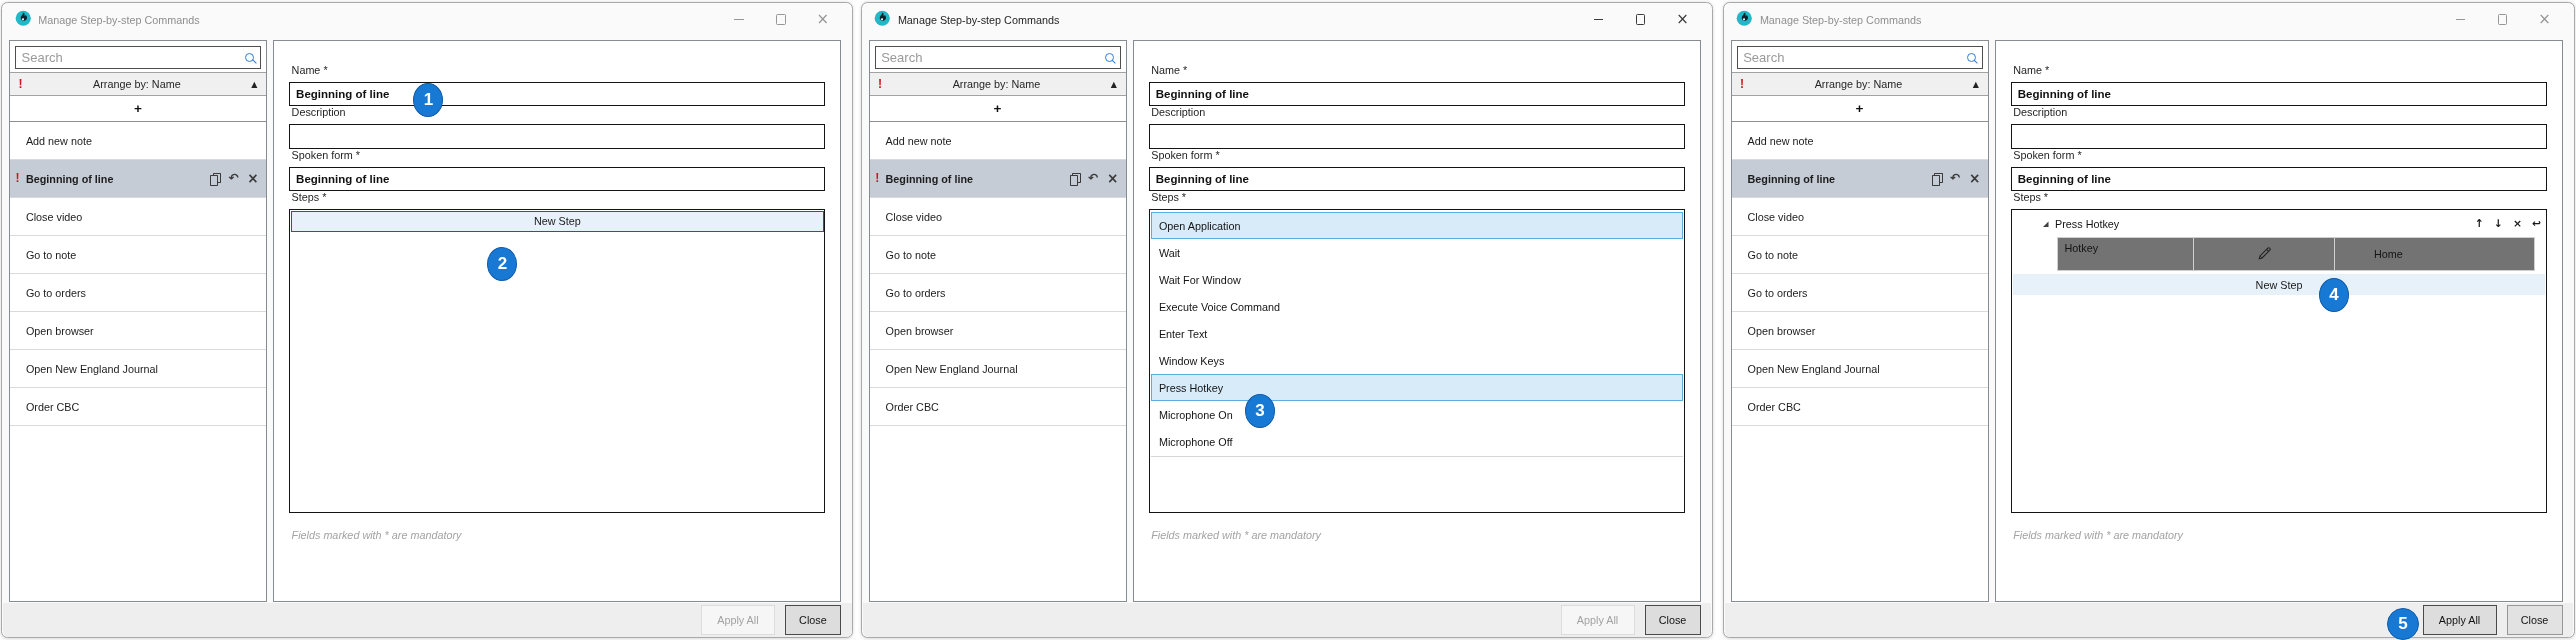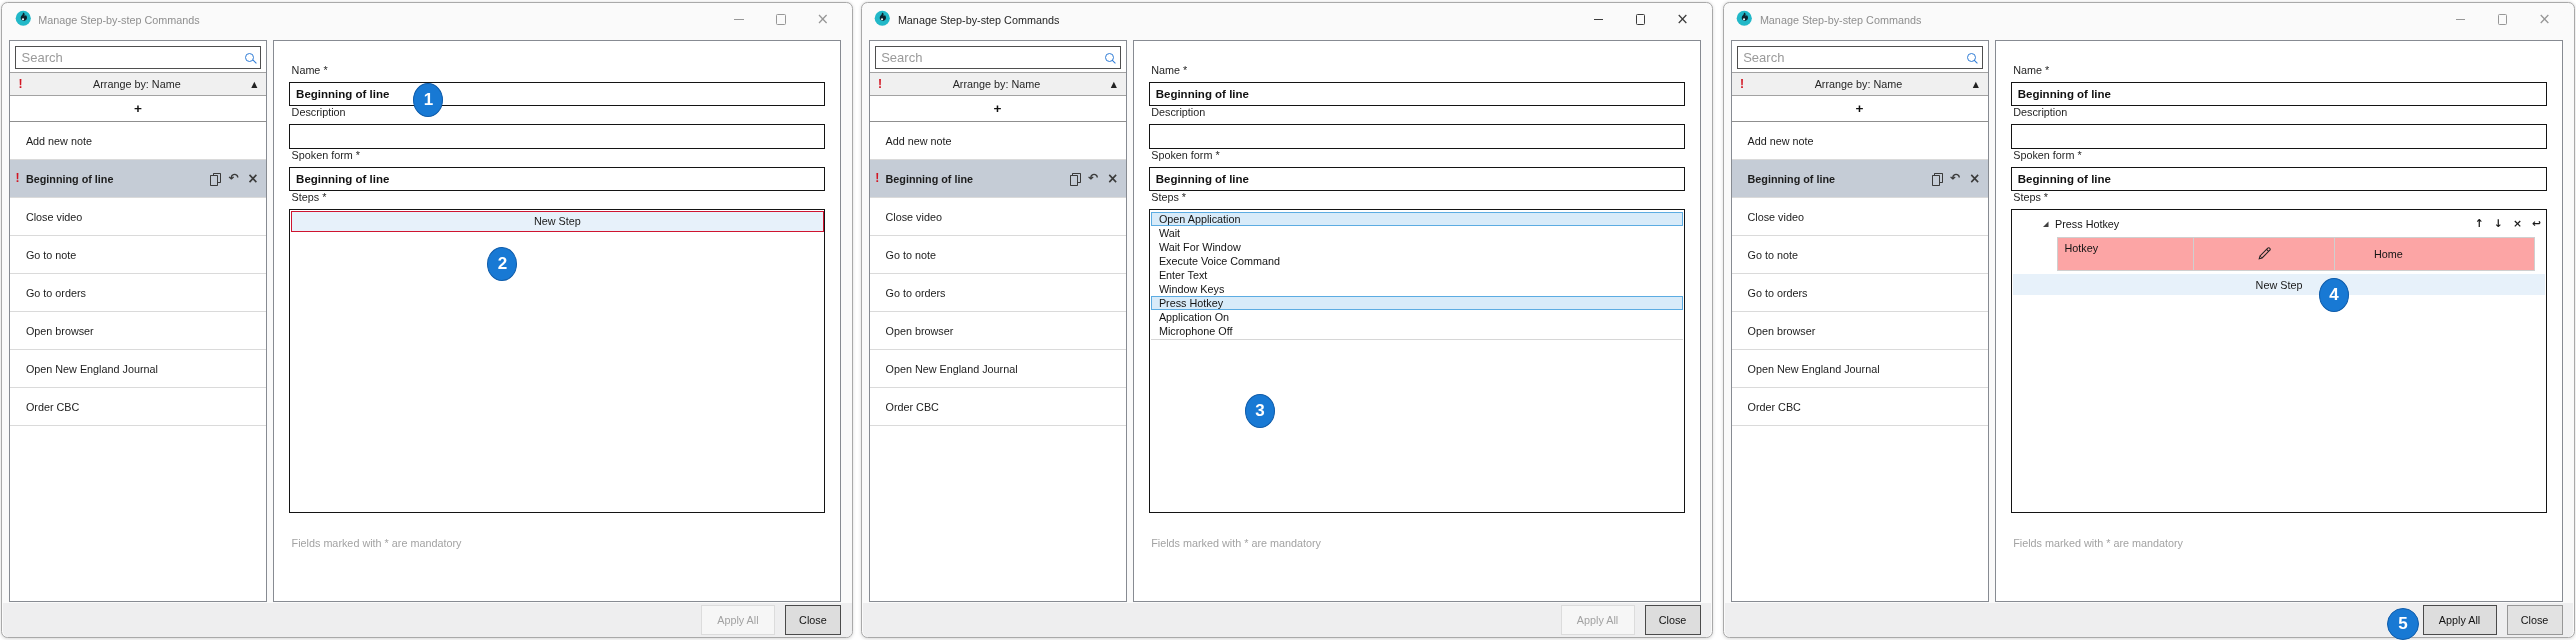--- a/index.html
+++ b/index.html
@@ -50,39 +50,39 @@
 
   
   .formp{position:absolute;left:271px;top:37px;width:568px;height:562px;background:#fff;
     border:0.7px solid #878b92;padding:23px 15px 0 15px}
   .flabel{display:block;font-size:10.8px;color:#1f1f1f;margin:0 0 4.3px 2.2px;height:13.6px}
   .flabel.mt{margin-top:0}
   .fld{display:block;width:100%;height:24.4px;border:1.1px solid #141414;padding:0 5.7px;
     font-family:inherit;font-size:11.5px;font-weight:bold;color:#111;background:#fff}
   .fld.plain{font-weight:normal}
   .stepsbox{height:304px;border:1.1px solid #141414;position:relative;background:#fff;margin-top:0}
-  .note{margin-top:24px;font-size:10.8px;color:#a3a3a3;padding-left:2.2px}
+  .note{margin-top:16px;font-size:10.8px;font-style:italic;color:#a3a3a3;padding-left:2.2px}
 
   
   .ns-err{position:absolute;left:0.7px;right:0.7px;top:0.7px;height:21px;background:#e7f1fa;
     border:1.1px solid #cf1430;display:flex;align-items:center;justify-content:center;font-size:10.8px;color:#1a1a1a}
 
   
   .tlist{position:absolute;left:1.4px;right:1.4px;top:2.2px}
-  .topt{height:14px;display:flex;align-items:center;padding-left:6.5px;font-size:10.8px;color:#141414;border:0.7px solid transparent}
+  .topt{height:27px;display:flex;align-items:center;padding-left:6.5px;font-size:10.8px;color:#141414;border:0.7px solid transparent}
   .topt.hl{background:#d8ebf9;border-color:#5cace2}
   .tsep{border-top:0.7px solid #d6d6d6;margin-top:0.7px}
 
   
   .ehdr{position:absolute;left:0;top:4.3px;right:5px;height:18.7px;display:flex;align-items:center;
     padding-left:31px;font-size:10.8px;color:#141414}
   .exp{font-family:"DejaVu Sans",sans-serif;font-size:7.2px;color:#404040;margin-right:6.5px}
   .hicons{margin-left:auto;display:flex;gap:10px;font-family:"DejaVu Sans",sans-serif;font-size:10.8px;
     color:#1a1a1a;font-weight:bold}
-  .hrow{position:absolute;left:45px;right:11px;top:26.6px;height:34px;border:0.7px solid #cfcfcf;display:flex;background:#fca5a5}
+  .hrow{position:absolute;left:45px;right:11px;top:26.6px;height:34px;border:0.7px solid #cfcfcf;display:flex;background:#737373}
   .hc1{width:136px;border-right:0.7px solid #cfcfcf;padding:4.3px 6.5px;font-size:10.8px;color:#141414}
   .hc2{width:141px;border-right:0.7px solid #cfcfcf;display:flex;align-items:center;justify-content:center}
   .hc3{flex:1;display:flex;align-items:center;padding-left:39px;font-size:10.8px;color:#141414}
   .ns3{position:absolute;left:0.7px;right:0.7px;top:64px;height:21.5px;background:#e7f1fa;
     display:flex;align-items:center;justify-content:center;font-size:10.8px;color:#1a1a1a}
 
   
   .footer{position:absolute;left:0.7px;right:0.7px;top:600px;bottom:0.7px;background:#eeeeef;
     border-radius:0 0 5.7px 5.7px;display:flex;align-items:center;justify-content:flex-end;gap:10px;padding-right:10.8px}
   .btn{height:30px;display:flex;align-items:center;justify-content:center;font-size:10.8px;cursor:default}
@@ -263,21 +263,21 @@
       <label class="flabel mt">Steps *</label>
       <div class="stepsbox">
         <div class="tlist">
           <div class="topt hl">Open Application</div>
           <div class="topt">Wait</div>
           <div class="topt">Wait For Window</div>
           <div class="topt">Execute Voice Command</div>
           <div class="topt">Enter Text</div>
           <div class="topt">Window Keys</div>
           <div class="topt hl">Press Hotkey</div>
-          <div class="topt">Application On</div>
+          <div class="topt">Microphone On</div>
           <div class="topt">Microphone Off</div>
           <div class="tsep"></div>
         </div>
       </div>
       <div class="note">Fields marked with * are mandatory</div>
     </div>
 
     <div class="footer">
       <div class="btn apply disabled">Apply All</div>
       <div class="btn close primary">Close</div>

